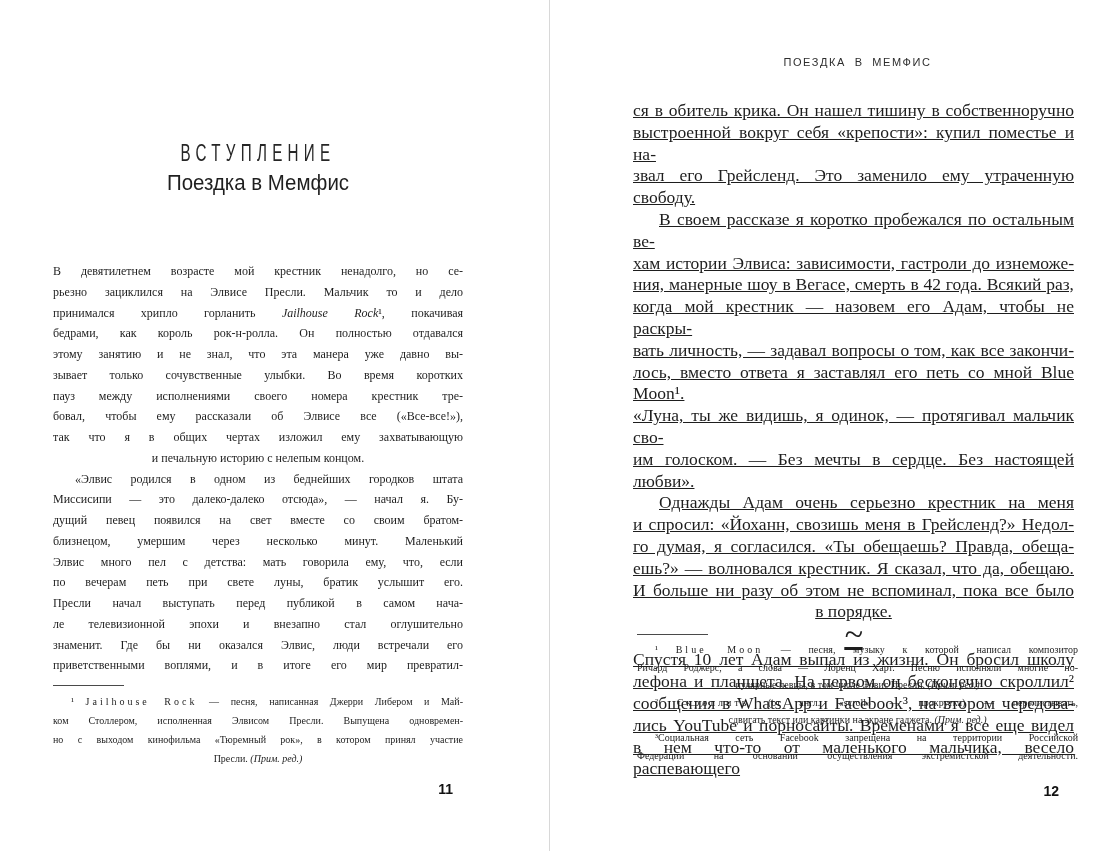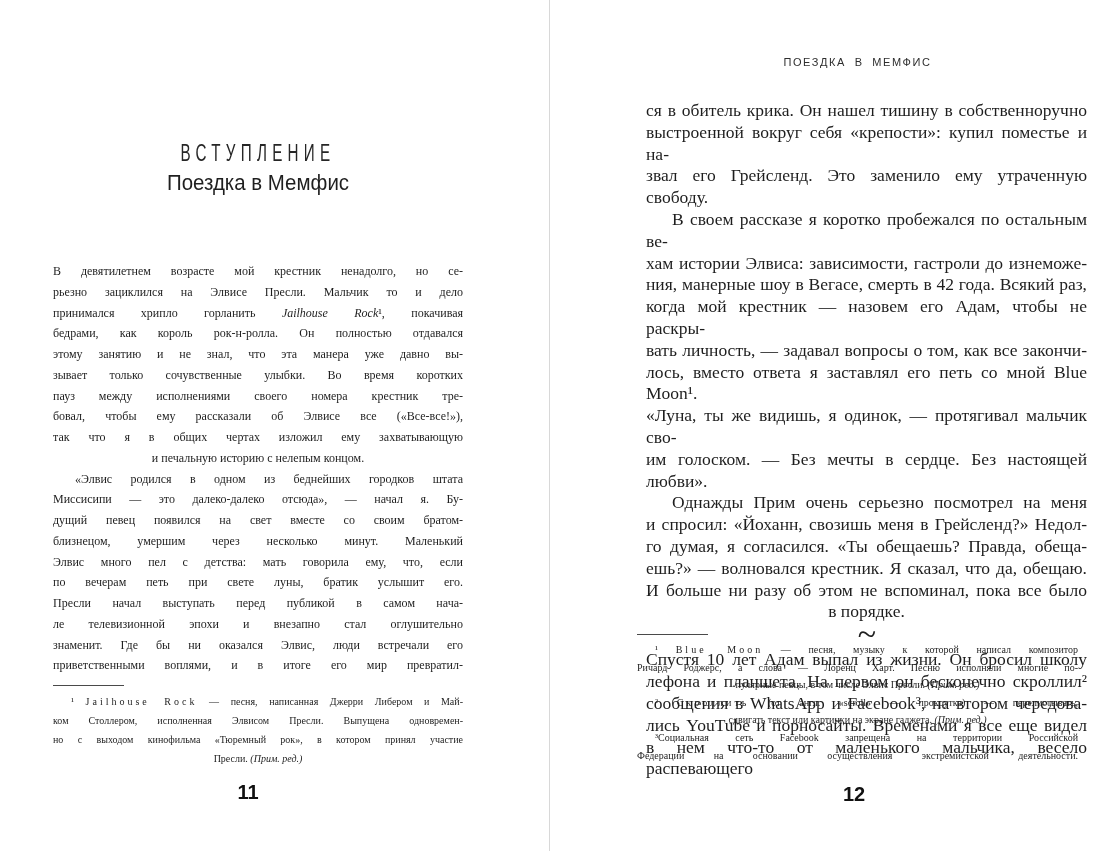--- a/index.html
+++ b/index.html
@@ -26,21 +26,21 @@
   }
   .running-header{
     position:absolute;top:56px;left:88px;width:441px;text-align:center;
     font-family:"Liberation Sans", sans-serif;font-size:11px;font-weight:400;
     letter-spacing:1.6px;word-spacing:4px;color:#2e2e2e;white-space:nowrap;
   }
 
   
   .body-text{position:absolute;}
   #left-body{top:261px;left:53px;width:410px;font-size:12px;line-height:20.75px;}
-  #right-body{top:100px;left:97px;width:441px;font-size:17.5px;line-height:21.8px;}
+  #right-body{top:100px;left:84px;width:441px;font-size:17.5px;line-height:21.8px;text-decoration:underline;}
   .line{text-align:center;white-space:nowrap;}
   .line.just{text-align:justify;text-align-last:justify;white-space:normal;}
   .par.indent .line:first-child{text-indent:22px;}
   #right-body .par.indent .line:first-child{text-indent:26px;}
   .it{font-style:italic;}
   .lsp{letter-spacing:3px;}
 
   
   .ornament{
     height:26.2px;text-align:center;font-size:34px;line-height:22px;
@@ -52,22 +52,22 @@
   #left-rule{top:685px;left:53px;}
   #right-rule{top:634px;left:88px;}
   .footnotes{position:absolute;}
   #left-footnotes{top:692px;left:53px;width:410px;font-size:10px;line-height:19px;}
   #right-footnotes{top:641px;left:88px;width:441px;font-size:10px;line-height:17.6px;}
   .footnotes .par.indent .line:first-child{text-indent:18px;}
   .footnotes .lsp{letter-spacing:3px;}
 
   
   .page-number{
-    position:absolute;width:410px;text-align:center;
-    font-family:"Liberation Sans", sans-serif;font-weight:700;font-size:20px;color:#111111;
+    position:absolute;width:410px;text-align:right;
+    font-family:"Liberation Sans", sans-serif;font-weight:700;font-size:14px;color:#111111;
   }
   #left-pagenum{top:781px;left:43px;}
   #right-pagenum{top:783px;left:100px;}
 </style>
 </head>
 <body>
 
 <div id="stage">
 
   <div class="page" id="left-page">
@@ -126,21 +126,21 @@
             <div class="line just"><span>В своем рассказе я коротко пробежался по остальным ве-</span></div>
             <div class="line just"><span>хам истории Элвиса: зависимости, гастроли до изнеможе-</span></div>
             <div class="line just"><span>ния, манерные шоу в Вегасе, смерть в 42 года. Всякий раз,</span></div>
             <div class="line just"><span>когда мой крестник — назовем его Адам, чтобы не раскры-</span></div>
             <div class="line just"><span>вать личность, — задавал вопросы о том, как все закончи-</span></div>
             <div class="line just"><span>лось, вместо ответа я заставлял его петь со мной Blue Moon¹.</span></div>
             <div class="line just"><span>«Луна, ты же видишь, я одинок, — протягивал мальчик сво-</span></div>
             <div class="line just"><span>им голоском. — Без мечты в сердце. Без настоящей любви».</span></div>
           </div>
           <div class="par indent">
-            <div class="line just"><span>Однажды Прим очень серьезно посмотрел на меня</span></div>
+            <div class="line just"><span>Однажды Адам очень серьезно крестник на меня</span></div>
             <div class="line just"><span>и спросил: «Йоханн, свозишь меня в Грейсленд?» Недол-</span></div>
             <div class="line just"><span>го думая, я согласился. «Ты обещаешь? Правда, обеща-</span></div>
             <div class="line just"><span>ешь?» — волновался крестник. Я сказал, что да, обещаю.</span></div>
             <div class="line just"><span>И больше ни разу об этом не вспоминал, пока все было</span></div>
             <div class="line"><span>в порядке.</span></div>
           </div>
         </div>
       <div class="ornament">~</div>
       <div>
           <div class="par">

